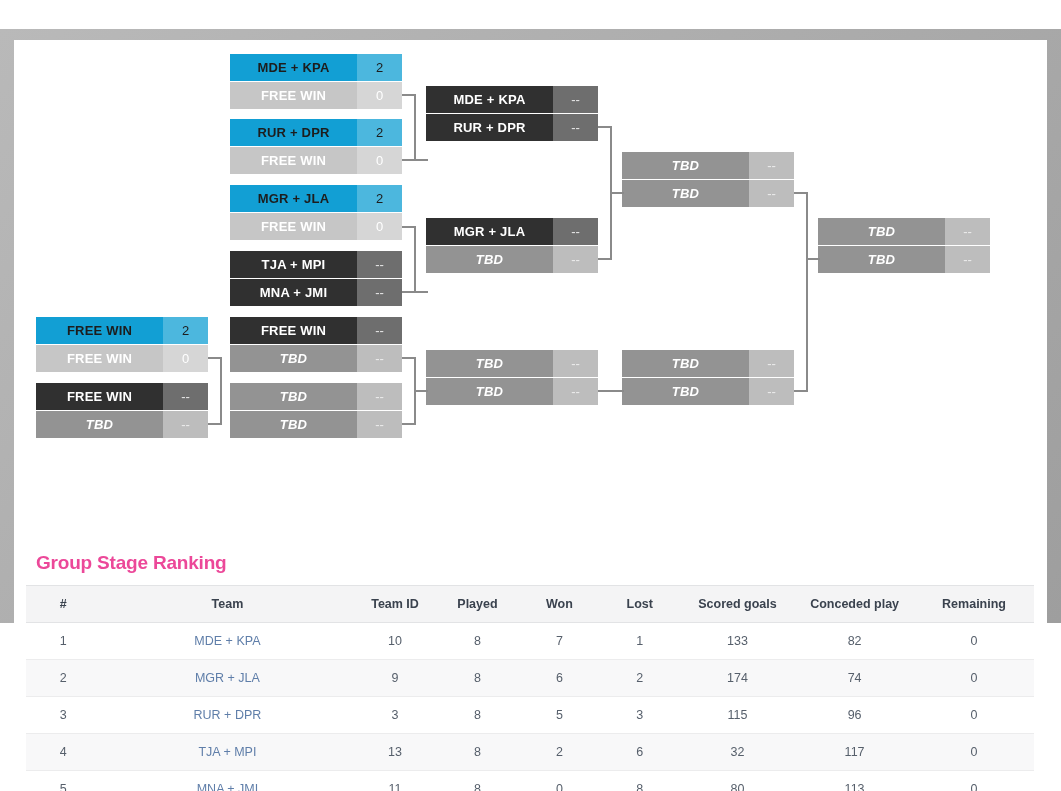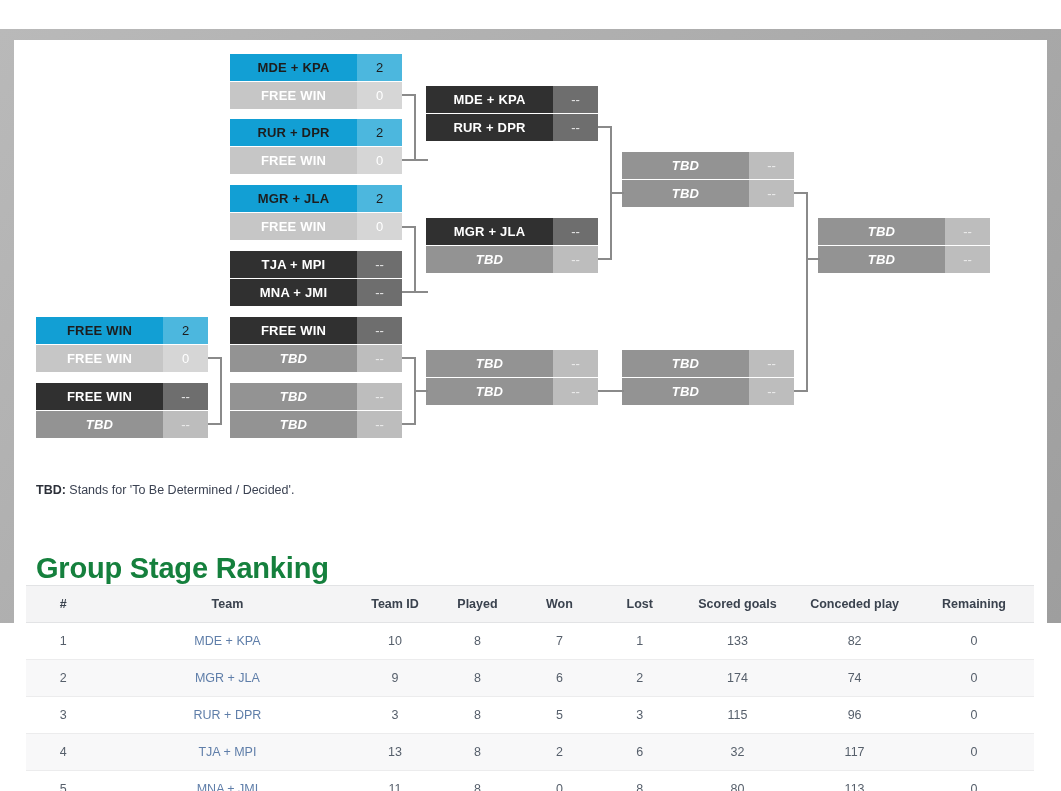--- a/index.html
+++ b/index.html
@@ -58,21 +58,21 @@
   
   #legend{
     position:absolute;left:22px;top:442px;width:900px;
     font-size:12.5px;color:#3b4252;line-height:17px;
   }
   #legend b{color:#2c3039;}
 
   
   #rank-title{
     position:absolute;left:22px;top:512px;
-    font-size:29px;font-weight:bold;color:#15803d;
+    font-size:19px;font-weight:bold;color:#ec4899;
     letter-spacing:-0.2px;
   }
   #rank-table{
     position:absolute;left:12px;top:545px;width:1008px;
     border-collapse:collapse;
     font-size:12.5px;color:#4d5560;
   }
   #rank-table thead th{
     background:#f4f4f5;
     font-size:12.5px;font-weight:bold;color:#3a424e;
@@ -303,23 +303,20 @@
 
     <div class="conn h" style="left:780px;top:152px;width:14px;"></div>
     <div class="conn v" style="left:792px;top:152px;height:198px;"></div>
     <div class="conn h" style="left:792px;top:218px;width:14px;"></div>
 
     <div class="conn h" style="left:780px;top:350px;width:14px;"></div>
 
   </div>
 
   <div id="legend">
-    <div>
-      <b>TBD:</b><span> Stands for 'To Be Determined / Decided'.</span>
-    </div>
   </div>
 
   <div id="rank-title">Group Stage Ranking</div>
 
   <table id="rank-table">
     <thead>
       <tr>
         <th class="c-rank">#</th>
         <th class="c-team">Team</th>
         <th class="c-num">Team ID</th>

